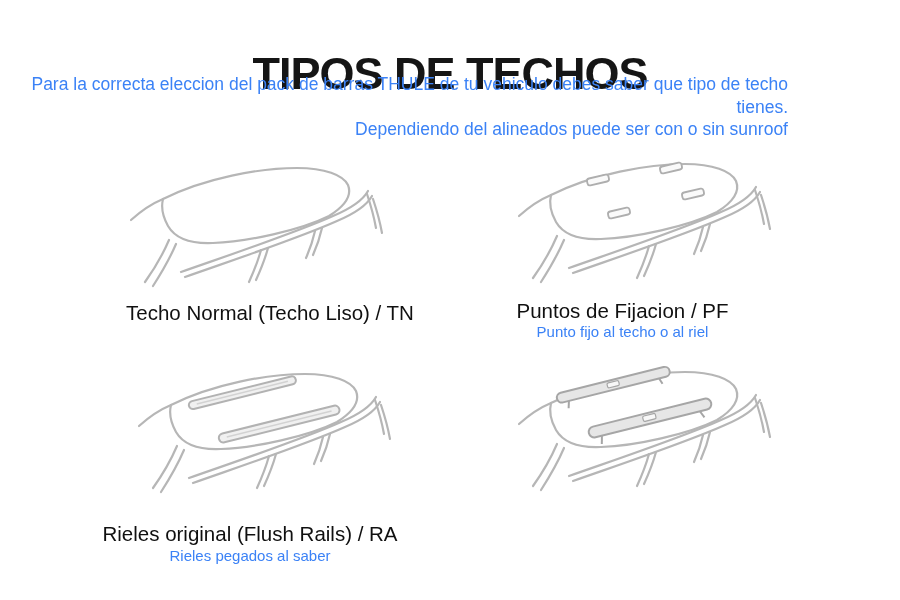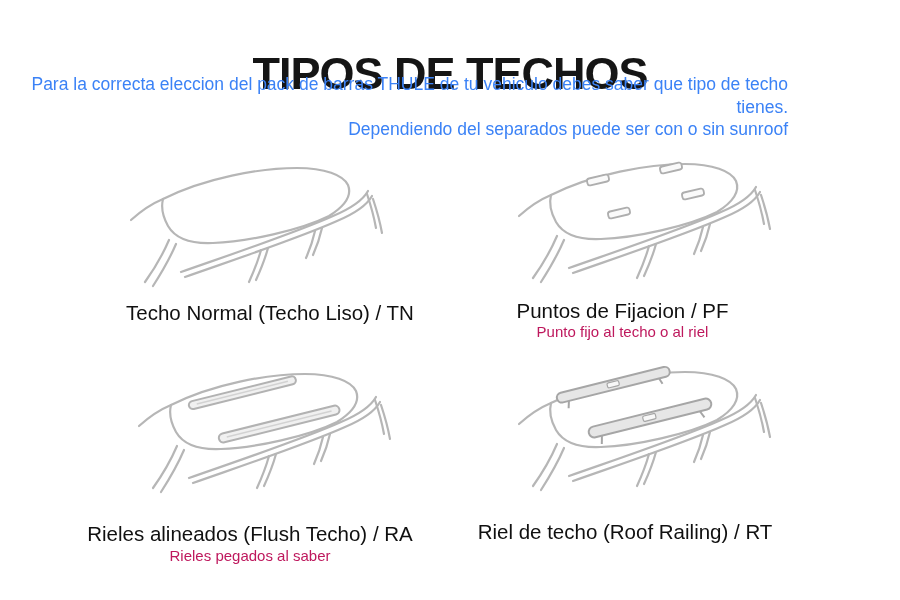--- a/index.html
+++ b/index.html
@@ -42,21 +42,21 @@
     text-align: center;
     font-size: 20.5px;
     font-weight: 400;
     color: #101010;
     white-space: nowrap;
   }
   .subcaption {
     position: absolute;
     text-align: center;
     font-size: 15px;
-    color: #be185d;
+    color: #3b82f6;
     white-space: nowrap;
   }
   #cap-tn  { left: 80px;  top: 301px; width: 380px; }
   #cap-pf  { left: 450px; top: 299px; width: 345px; }
   #sub-pf  { left: 450px; top: 323px; width: 345px; }
   #cap-ra  { left: 60px;  top: 522px; width: 380px; }
   #sub-ra  { left: 60px;  top: 547px; width: 380px; }
   #cap-rt  { left: 440px; top: 520px; width: 370px; }
   #sub-rt  { left: 440px; top: 545px; width: 370px; }
   .defs-holder { position: absolute; width: 0; height: 0; overflow: hidden; }
@@ -88,21 +88,21 @@
 
         <path d="M 210,75 C 208,84 205,93 201,102"></path>
         <path d="M 217,72 C 215,81 212,90 208,99"></path>
       </g>
     </defs>
   </svg>
 
   <div class="page-title">TIPOS DE TECHOS</div>
   <div class="intro">
     <div>Para la correcta eleccion del pack de barras THULE de tu vehiculo debes saber que tipo de techo tienes.</div>
-    <div>Dependiendo del separados puede ser con o sin sunroof</div>
+    <div>Dependiendo del alineados puede ser con o sin sunroof</div>
   </div>
 
   <svg id="svg-tn" class="roof-svg" width="310" height="150" viewBox="0 0 300 150">
     <use href="#car-base"></use>
   </svg>
 
   <svg id="svg-pf" class="roof-svg" width="310" height="150" viewBox="0 0 300 150">
     <use href="#car-base"></use>
     <g fill="#fafafa" stroke="#aeaeae" stroke-width="1.8">
       <g transform="translate(105,28) rotate(-13)">
@@ -150,18 +150,17 @@
         <rect x="58" y="-12" width="13" height="5.5" rx="1.5" fill="#f8f8f8" stroke-width="1.2"></rect>
       </g>
     </g>
   </svg>
 
   <div id="cap-tn" class="caption">Techo Normal (Techo Liso) / TN</div>
 
   <div id="cap-pf" class="caption">Puntos de Fijacion / PF</div>
   <div id="sub-pf" class="subcaption">Punto fijo al techo o al riel</div>
 
-  <div id="cap-ra" class="caption">Rieles alineados (Flush Techo) / RA</div>
+  <div id="cap-ra" class="caption">Rieles original (Flush Rails) / RA</div>
   <div id="sub-ra" class="subcaption">Rieles pegados al saber</div>
 
-  <div id="cap-rt" class="caption">Riel de techo (Roof Railing) / RT</div>
 
 </div>
 
 </body></html>

